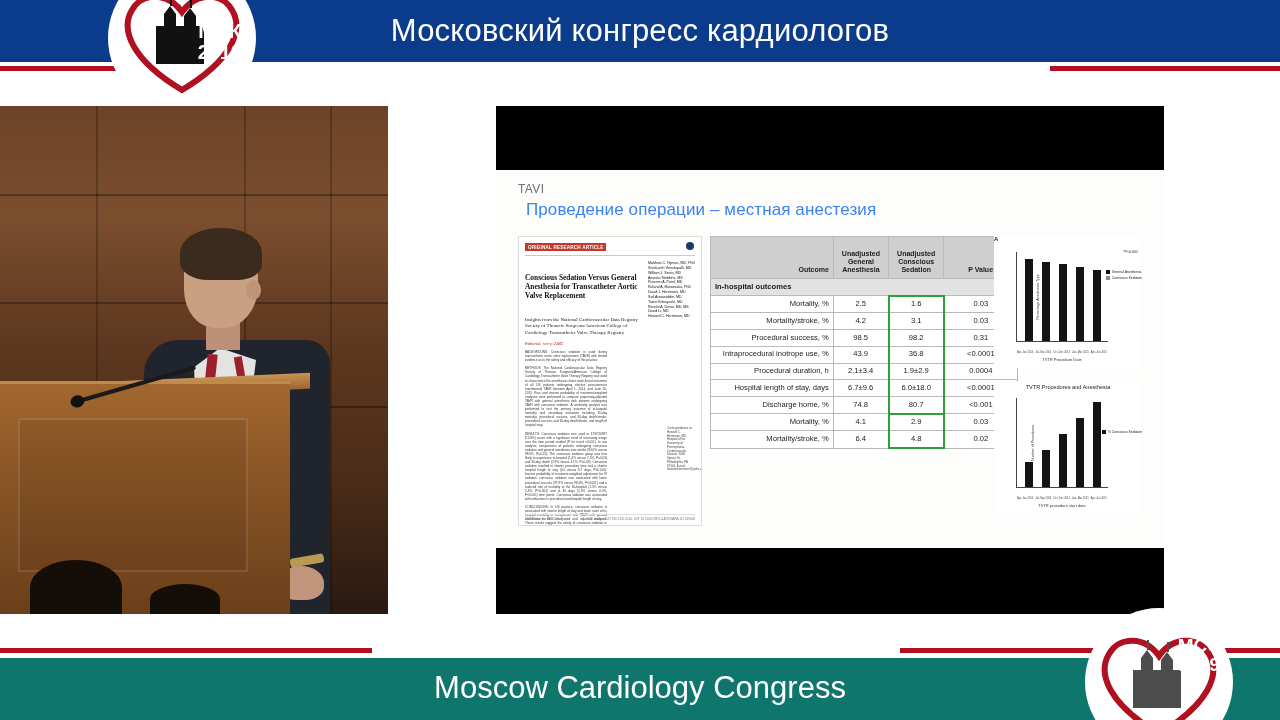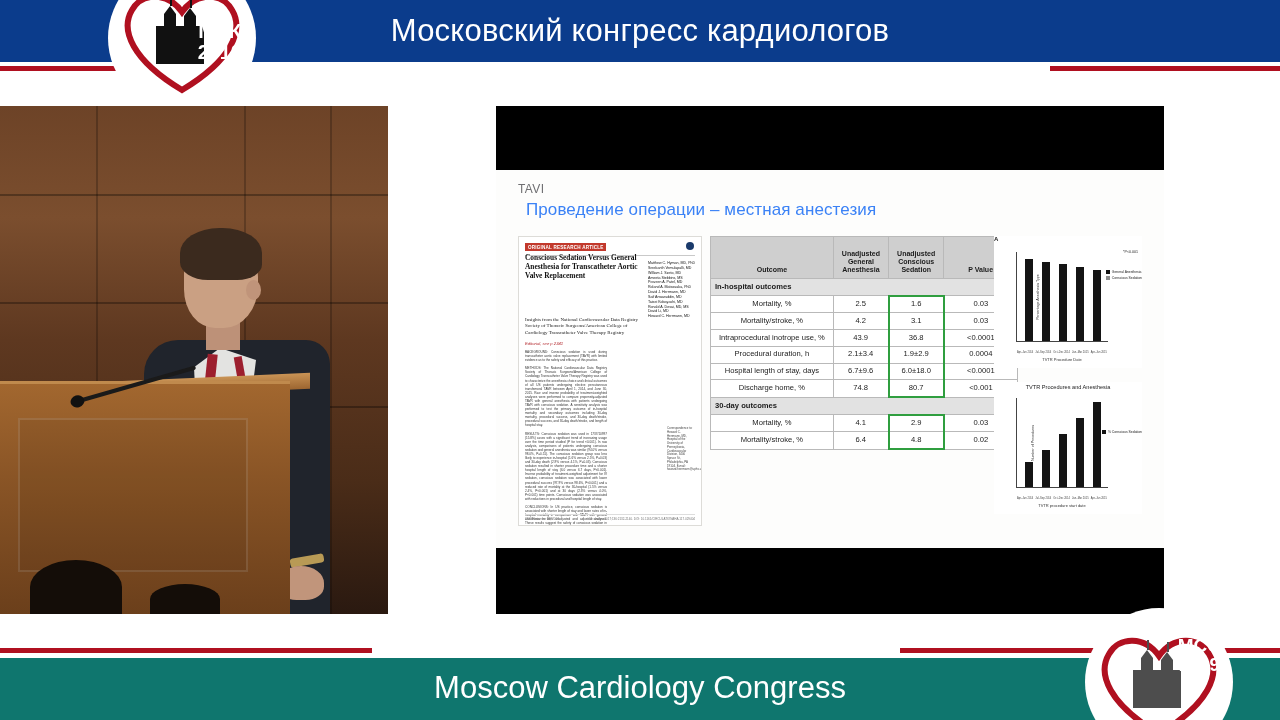--- a/index.html
+++ b/index.html
@@ -360,21 +360,21 @@
   }
   .art-jcircle {
     position: absolute;
     right: 7px; top: 5px;
     width: 8px; height: 8px;
     border-radius: 50%;
     background: #1a3a6b;
   }
   .art-title {
     position: absolute;
-    left: 6px; top: 16px;
+    left: 6px; top: 36px;
     width: 120px;
     font-size: 7.4px;
     line-height: 1.22;
     font-weight: bold;
     color: #111;
     font-family: "Liberation Serif", serif;
   }
   .art-sub {
     position: absolute;
     left: 6px; top: 80px;
@@ -448,21 +448,21 @@
     line-height: 1.15;
   }
   .rtable thead th {
     background: #cfcfcf;
     font-weight: bold;
     font-size: 7px;
     vertical-align: bottom;
     height: 34px;
   }
   .rtable td.lbl, .rtable th.lbl {
-    text-align: center;
+    text-align: right;
   }
   .rtable tr.section td {
     background: #e2e2e2;
     font-weight: bold;
     text-align: left;
   }
   .rtable td.hl {
     border-left: 2px solid #2f9e3f;
     border-right: 2px solid #2f9e3f;
   }
@@ -691,20 +691,26 @@
           <td class="hl">1.6</td>
           <td>0.03</td>
         </tr>
         <tr>
           <td class="lbl">Mortality/stroke, %</td>
           <td>4.2</td>
           <td class="hl">3.1</td>
           <td>0.03</td>
         </tr>
         <tr>
+          <td class="lbl">Procedural success,  %</td>
+          <td>98.5</td>
+          <td class="hl">98.2</td>
+          <td>0.31</td>
+        </tr>
+        <tr>
           <td class="lbl">Intraprocedural inotrope use, %</td>
           <td>43.9</td>
           <td class="hl">36.8</td>
           <td>&lt;0.0001</td>
         </tr>
         <tr>
           <td class="lbl">Procedural duration, h</td>
           <td>2.1±3.4</td>
           <td class="hl">1.9±2.9</td>
           <td>0.0004</td>
@@ -713,23 +719,20 @@
           <td class="lbl">Hospital length of stay, days</td>
           <td>6.7±9.6</td>
           <td class="hl">6.0±18.0</td>
           <td>&lt;0.0001</td>
         </tr>
         <tr class="hl-last">
           <td class="lbl">Discharge home, %</td>
           <td>74.8</td>
           <td class="hl">80.7</td>
           <td>&lt;0.001</td>
-        </tr>
-        <tr class="section">
-          <td colspan="4">30-day outcomes</td>
         </tr>
         <tr class="hl-first">
           <td class="lbl">Mortality, %</td>
           <td>4.1</td>
           <td class="hl">2.9</td>
           <td>0.03</td>
         </tr>
         <tr class="hl-last">
           <td class="lbl">Mortality/stroke, %</td>
           <td>6.4</td>

